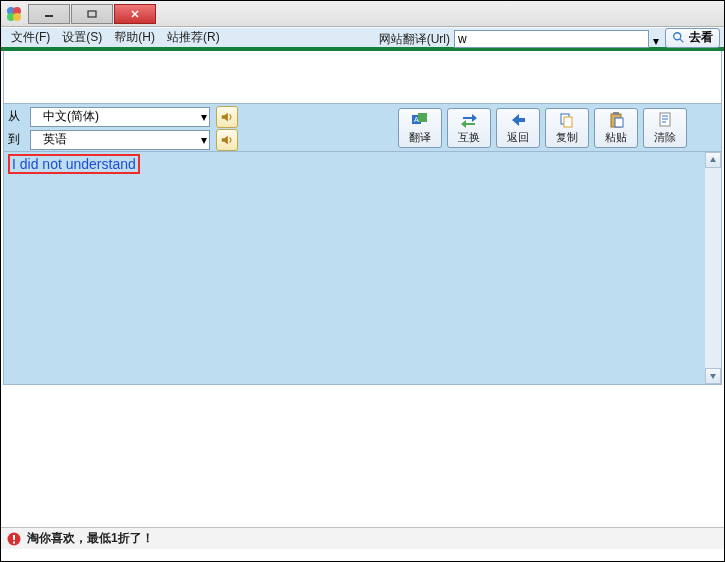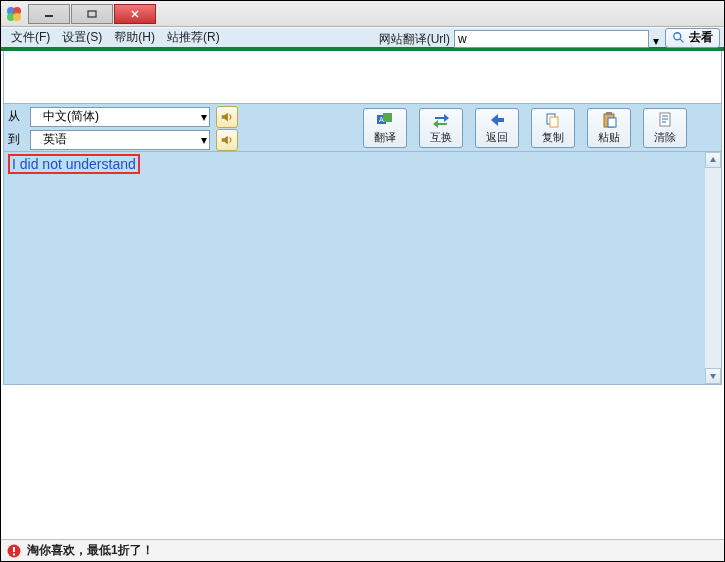--- a/index.html
+++ b/index.html
@@ -49,30 +49,30 @@
 .lang-bar { margin: 0 2px; height: 48px; background: #bfddf0; border: 1px solid #9cb9d1; border-top: none; display: flex; padding: 2px 4px; }
 .lang-left { display: flex; flex-direction: column; gap: 2px; }
 .lang-row { display: flex; align-items: center; height: 21px; }
 .lang-label { width: 22px; font-size: 12px; }
 .lang-select { width: 180px; height: 20px; background: #fff; border: 1px solid #7a9ab5; display: flex; align-items: center; padding: 0 12px; position: relative; }
 .lang-select .sel-arrow { position: absolute; right: 2px; }
 .sound-btn { width: 22px; height: 22px; margin-left: 6px; background: linear-gradient(#fffceb, #f5e9b5); border: 1px solid #c0a850; border-radius: 3px; display: flex; align-items: center; justify-content: center; }
 .sound-btn svg { width: 14px; height: 14px; }
 
 .tool-buttons { margin-left: auto; display: flex; gap: 5px; align-items: center; padding-right: 30px; }
-.tool-btn { width: 44px; height: 40px; background: linear-gradient(#f8fbff, #e6eef6); border: 1px solid #7a9ab5; border-radius: 3px; display: flex; flex-direction: column; align-items: center; justify-content: center; font-size: 11px; color: #222; margin-left: 7px; }
+.tool-btn { width: 44px; height: 40px; background: linear-gradient(#f8fbff, #e6eef6); border: 1px solid #7a9ab5; border-radius: 3px; display: flex; flex-direction: column; align-items: center; justify-content: center; font-size: 11px; color: #222; }
 .tool-btn .ticon { width: 18px; height: 18px; margin-bottom: 1px; }
 
 
 .output-pane { margin: 0 2px; height: 233px; background: #bfddf0; border: 1px solid #9cb9d1; border-top: none; position: relative; }
 .output-text-area { position: absolute; top: 0; left: 0; right: 16px; bottom: 0; padding: 2px 4px; font-size: 14px; color: #1d4ed8; }
 .red-box-2 { border: 2px solid #ef2b2b; padding: 0 2px; display: inline-block; }
 
 
-.status-bar { height: 22px; background: #f3f3f3; border-top: 1px solid #c0c0c0; display: flex; align-items: center; padding: 0 6px; position: absolute; left: 1px; right: 1px; bottom: 1px; }
+.status-bar { height: 22px; background: #f3f3f3; border-top: 1px solid #c0c0c0; display: flex; align-items: center; padding: 0 6px; position: absolute; left: 1px; right: 1px; bottom: 13px; }
 .status-bar .err-icon { width: 14px; height: 14px; margin-right: 6px; }
 .status-bar .status-text { font-size: 12px; color: #222; font-weight: bold; }
 </style>
 </head>
 <body>
 
 <div class="titlebar">
   <span class="app-icon">
     <svg viewBox="0 0 16 16">
         <circle cx="5" cy="5" r="4" fill="#4a8ce0"></circle>

